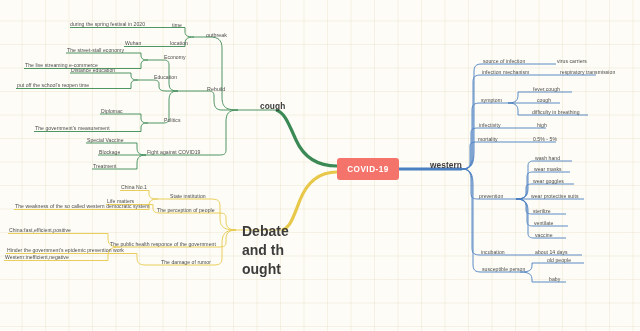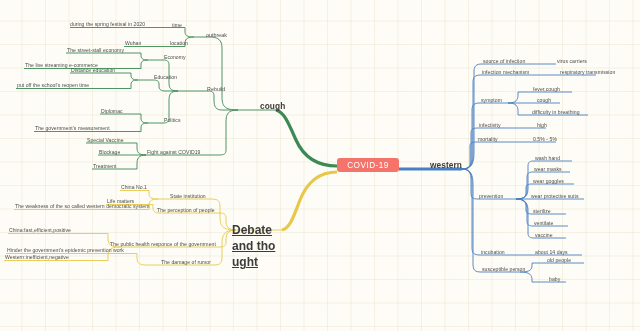--- a/index.html
+++ b/index.html
@@ -25,39 +25,38 @@
     white-space:nowrap;
     line-height:1.15;
     letter-spacing:0.01em;
   }
   .lbl.l3{font-size:5.1px;}
   .lbl.l2{font-size:5.3px;}
   .lbl.l1{font-size:8.3px;font-weight:bold;color:#3c3c3c;}
   #central{
     position:absolute;
     left:337px;top:158px;
-    width:62px;height:14px;
+    width:62px;height:22px;
     background:#f4746b;
     border-radius:3px;
     display:flex;align-items:center;justify-content:center;
     color:#ffffff;
     font-size:8.2px;
-    font-weight:normal;
+    font-weight:bold;
     letter-spacing:0.06em;
   }
   #debate-label{
     position:absolute;
-    left:232px;top:222px;
+    left:242px;top:222px;
     width:48px;
-    font-size:12px;
+    font-size:14px;
     font-weight:bold;
     color:#3c3c3c;
     line-height:1.35;
     word-break:break-all;
-    text-decoration:underline;
   }
 </style>
 </head>
 <body>
 
 <div id="grid"></div>
 
 <svg id="wires" width="640" height="331" viewBox="0 0 640 331">
   <g fill="none" stroke="#3b8a55" stroke-width="0.9">
     <path d="M337 166 C 320 166, 305 160, 296 140 C 288 122, 284 112, 276 110" stroke-width="3.2"></path>

